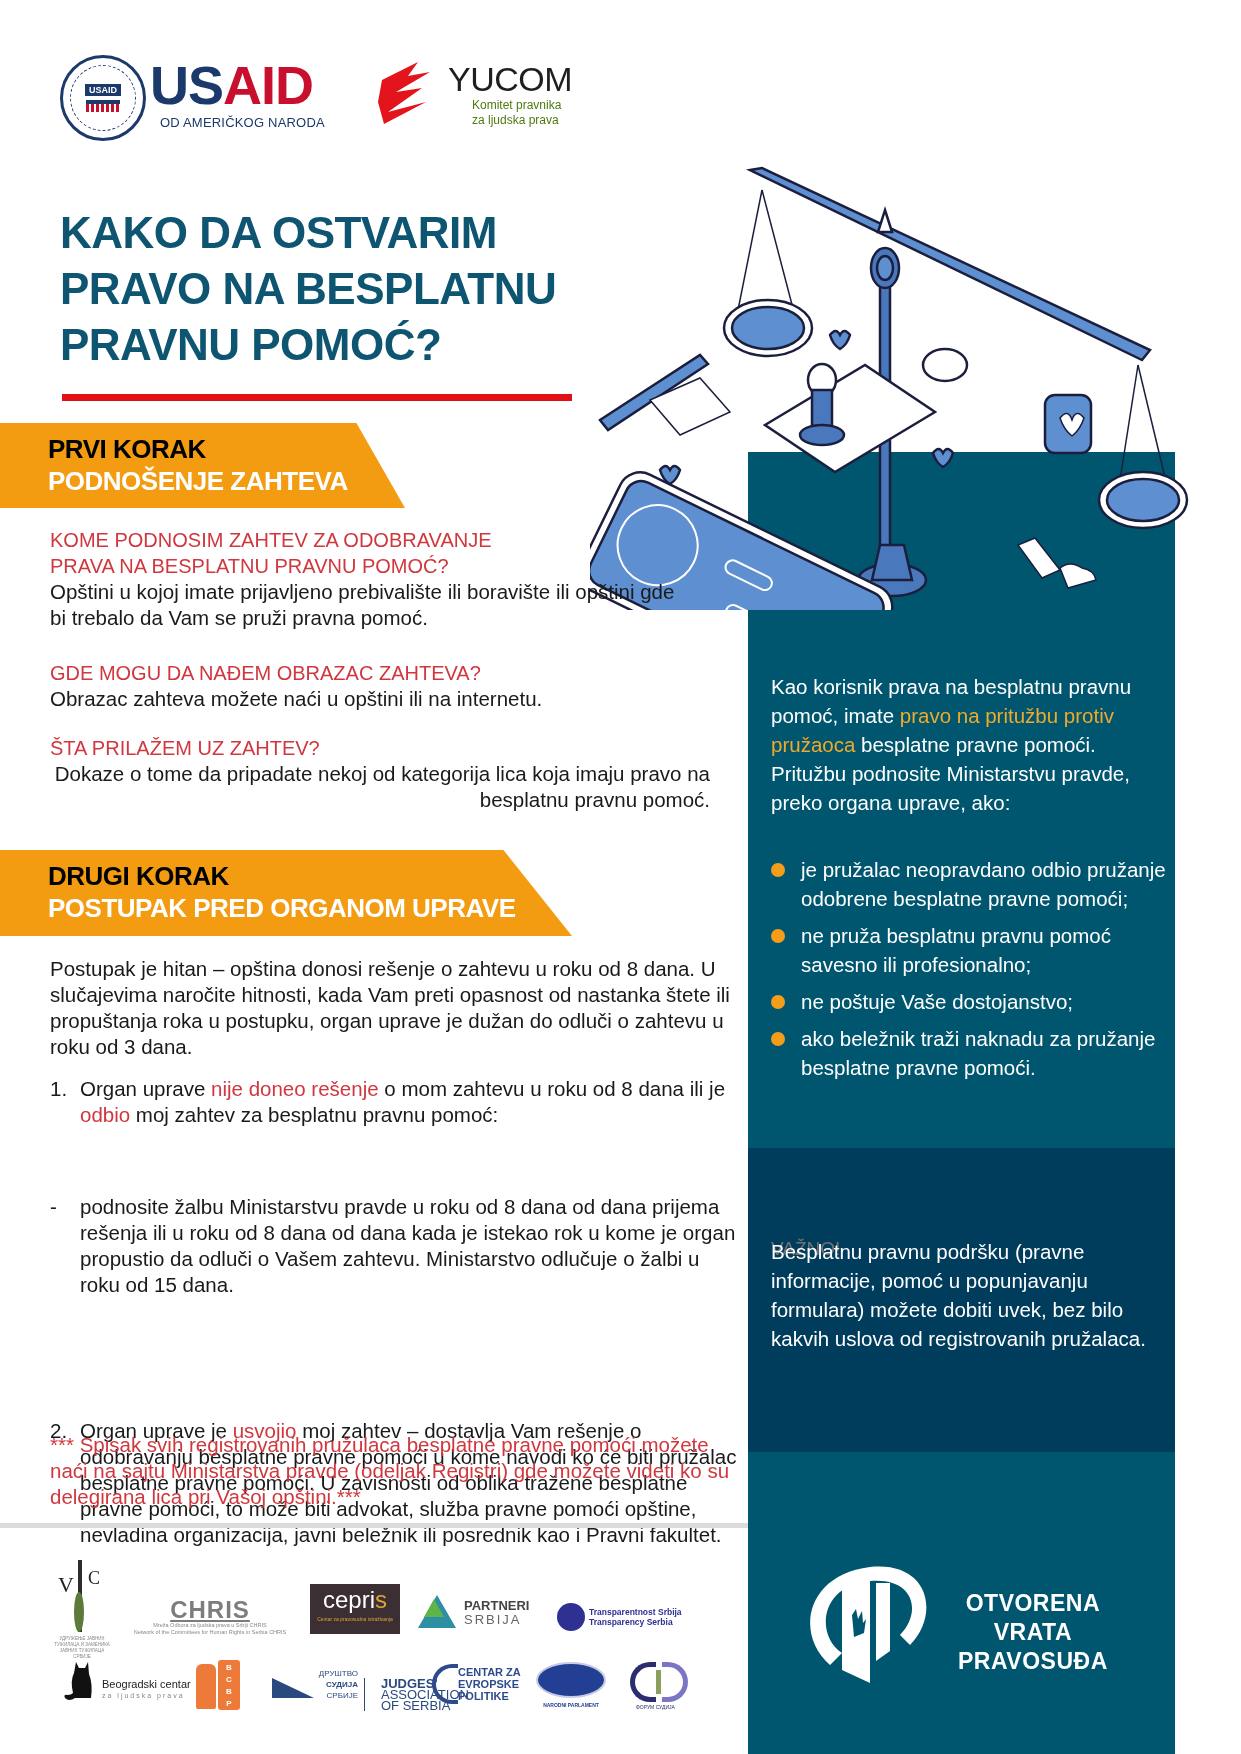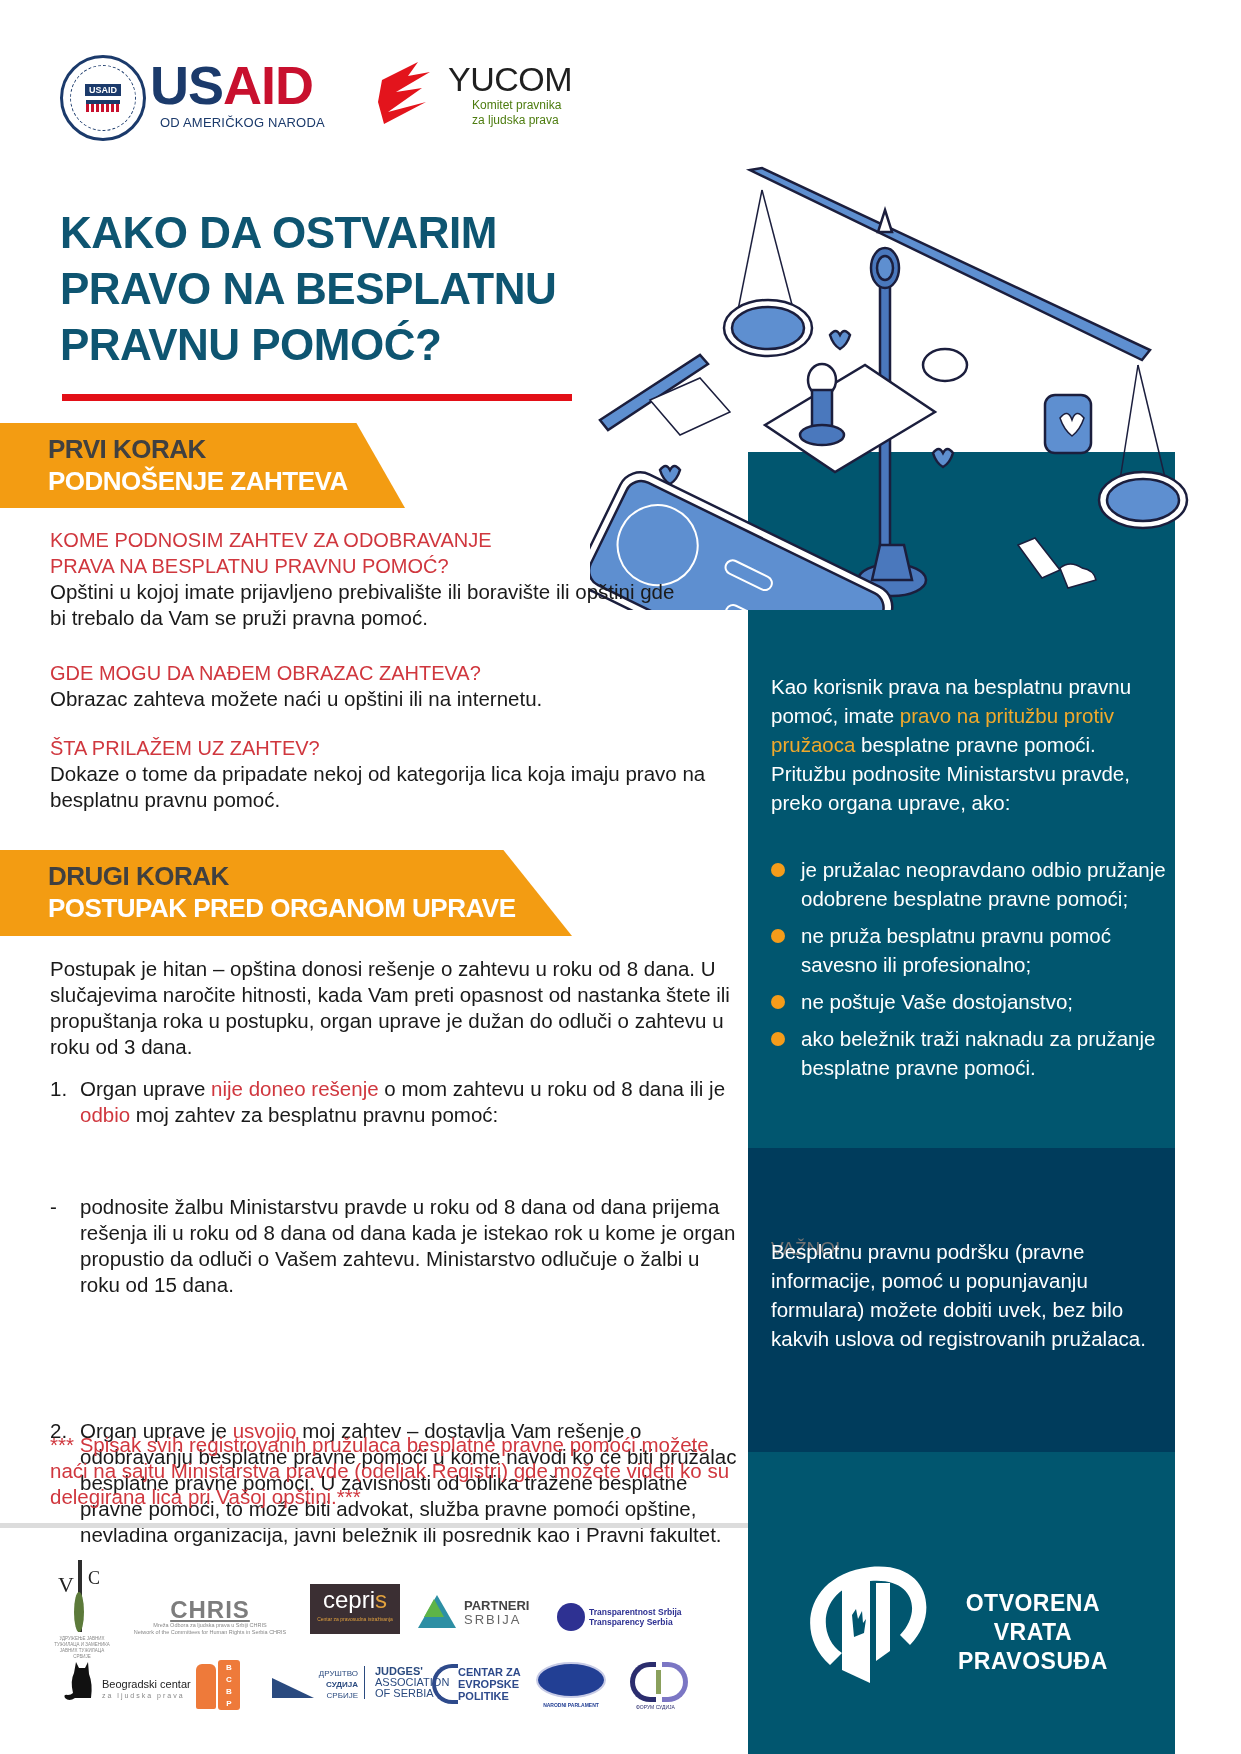--- a/index.html
+++ b/index.html
@@ -21,21 +21,21 @@
   .yucom-mark { left: 378px; top: 62px; width: 56px; height: 62px; }
   .yucom-word { left: 448px; top: 62px; font-size: 34px; color: #1f1f1f; line-height: 1; letter-spacing: -0.5px; }
   .yucom-sub { left: 472px; top: 98px; font-size: 12px; color: #4d7c0f; line-height: 15px; }
 
   
   .title { left: 60px; top: 205px; width: 560px; font-size: 44px; font-weight: bold; color: #0e5571; line-height: 56px; letter-spacing: -0.5px; }
   .title-rule { left: 62px; top: 394px; width: 510px; height: 7px; background: #e30f17; }
 
   
   .banner { left: 0; background: #f39c12; clip-path: polygon(0 0, 88% 0, 100% 100%, 0 100%); padding-left: 48px; }
-  .banner .step { color: #404040; font-size: 26px; font-weight: bold; line-height: 32px; letter-spacing: -0.5px; }
+  .banner .step { color: #000000; font-size: 26px; font-weight: bold; line-height: 32px; letter-spacing: -0.5px; }
   .banner .name { color: #ffffff; font-size: 26px; font-weight: bold; line-height: 32px; letter-spacing: -0.5px; }
   .banner1 { top: 423px; width: 405px; height: 85px; padding-top: 10px; }
   .banner2 { top: 850px; width: 572px; height: 86px; padding-top: 10px; }
 
   
   .q { color: #d0373e; font-size: 20px; line-height: 26px; }
   .p { color: #1a1a1a; font-size: 20.5px; line-height: 26px; }
   .red { color: #d0373e; }
   .col { left: 50px; width: 670px; }
 
@@ -93,21 +93,21 @@
   .bgcentar { left: 62px; top: 1660px; }
   .bgcentar .cat { position:absolute; left:0; top:0; width: 34px; height: 45px; }
   .bgcentar .t1 { position:absolute; left: 40px; top: 18px; font-size: 11px; color:#222; white-space:nowrap; }
   .bgcentar .t2 { position:absolute; left: 40px; top: 32px; font-size: 7px; color:#888; letter-spacing: 2px; white-space:nowrap; }
   .bcbp { left: 196px; top: 1660px; width: 45px; height: 50px; }
   .bcbp .fig { position:absolute; left:0; top:4px; width: 20px; height: 45px; background:#ee7a3a; border-radius: 6px 6px 2px 2px; }
   .bcbp .box { position:absolute; left: 22px; top:0; width: 22px; height: 50px; background:#ee7a3a; border-radius: 3px; color:#fff; font-size: 8px; font-weight:bold; text-align:center; line-height: 12px; padding-top: 2px;}
   .judges { left: 272px; top: 1666px; }
   .judges .tri { position:absolute; left:0; top: 12px; width:0; height:0; border-left: 0 solid transparent; border-right: 42px solid transparent; border-bottom: 20px solid #2a4a7f; }
   .judges .cy { position:absolute; left: 44px; top: 2px; font-size: 8px; color:#2a4a7f; line-height: 11px; text-align:right; width: 42px;}
-  .judges .en { position:absolute; left: 92px; top: 0; font-size: 11px; color:#2a4a7f; line-height: 11px; border-left: 1px solid #2a4a7f; padding-left: 10px; white-space:nowrap;}
+  .judges .en { position:absolute; left: 92px; top: 12px; font-size: 13px; color:#2a4a7f; line-height: 11px; border-left: 1px solid #2a4a7f; padding-left: 16px; white-space:nowrap;}
   .cep { left: 432px; top: 1664px; }
   .cep .ring { position:absolute; left:0; top:0; width: 26px; height: 40px; border: 4px solid #2e4a8b; border-right: none; border-radius: 20px 0 0 20px; }
   .cep .txt { position:absolute; left: 26px; top: 2px; font-size: 11px; font-weight: bold; color:#2e4a8b; line-height: 12px; white-space:nowrap; }
   .parl { left: 536px; top: 1662px; width: 70px; height: 48px; }
   .parl .oval { position:absolute; left:0; top:0; width: 70px; height: 36px; border-radius: 50%; background: #223f94; border: 2px solid #c7cbe6; }
   .parl .txt { position:absolute; left: 0; top: 40px; width: 70px; text-align:center; font-size: 5px; font-weight:bold; color:#223f94; }
   .forum { left: 630px; top: 1662px; width: 60px; height: 50px; }
   .forum .c1 { position:absolute; left:0; top:0; width: 26px; height: 40px; border: 5px solid #2b2d6e; border-right: none; border-radius: 20px 0 0 20px;}
   .forum .bar { position:absolute; left: 26px; top: 8px; width: 5px; height: 24px; background: #8aa05c; }
   .forum .c2 { position:absolute; left: 32px; top: 0; width: 26px; height: 40px; border: 5px solid #7b76c4; border-left:none; border-radius: 0 20px 20px 0;}
@@ -209,21 +209,21 @@
   <div class="p" style="width:640px;">Opštini u kojoj imate prijavljeno prebivalište ili boravište ili opštini gde bi trebalo da Vam se pruži pravna pomoć.</div>
 </div>
 
 <div class="abs col" style="top:660px;">
   <div class="q">GDE MOGU DA NAĐEM OBRAZAC ZAHTEVA?</div>
   <div class="p">Obrazac zahteva možete naći u opštini ili na internetu.</div>
 </div>
 
 <div class="abs col" style="top:735px;">
   <div class="q">ŠTA PRILAŽEM UZ ZAHTEV?</div>
-  <div class="p" style="width:660px;">Dokaze o tome da pripadate nekoj od kategorija lica koja imaju pravo na besplatnu pravnu pomoć.</div>
+  <div class="p" style="width:660px;text-align:right;">Dokaze o tome da pripadate nekoj od kategorija lica koja imaju pravo na besplatnu pravnu pomoć.</div>
 </div>
 
 <div class="abs banner banner2">
   <div class="step">DRUGI KORAK</div>
   <div class="name">POSTUPAK PRED ORGANOM UPRAVE</div>
 </div>
 
 <div class="abs col p" style="top:956px; width:680px;">Postupak je hitan – opština donosi rešenje o zahtevu u roku od 8 dana. U slučajevima naročite hitnosti, kada Vam preti opasnost od nastanka štete ili propuštanja roka u postupku, organ uprave je dužan do odluči o zahtevu u roku od 3 dana.</div>
 
 <div class="abs col p list-item" style="top:1076px; width:690px;">

